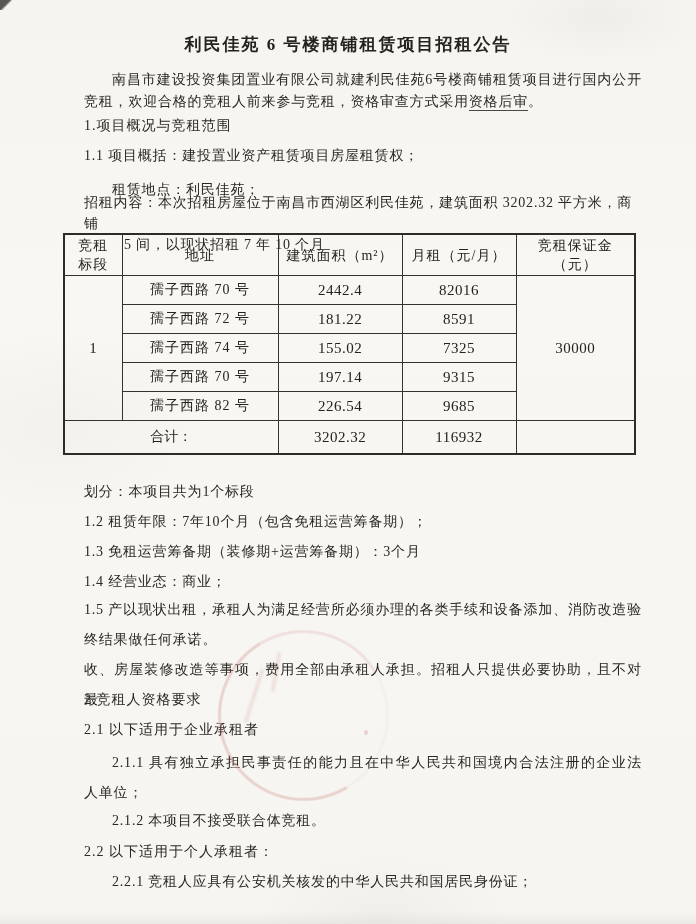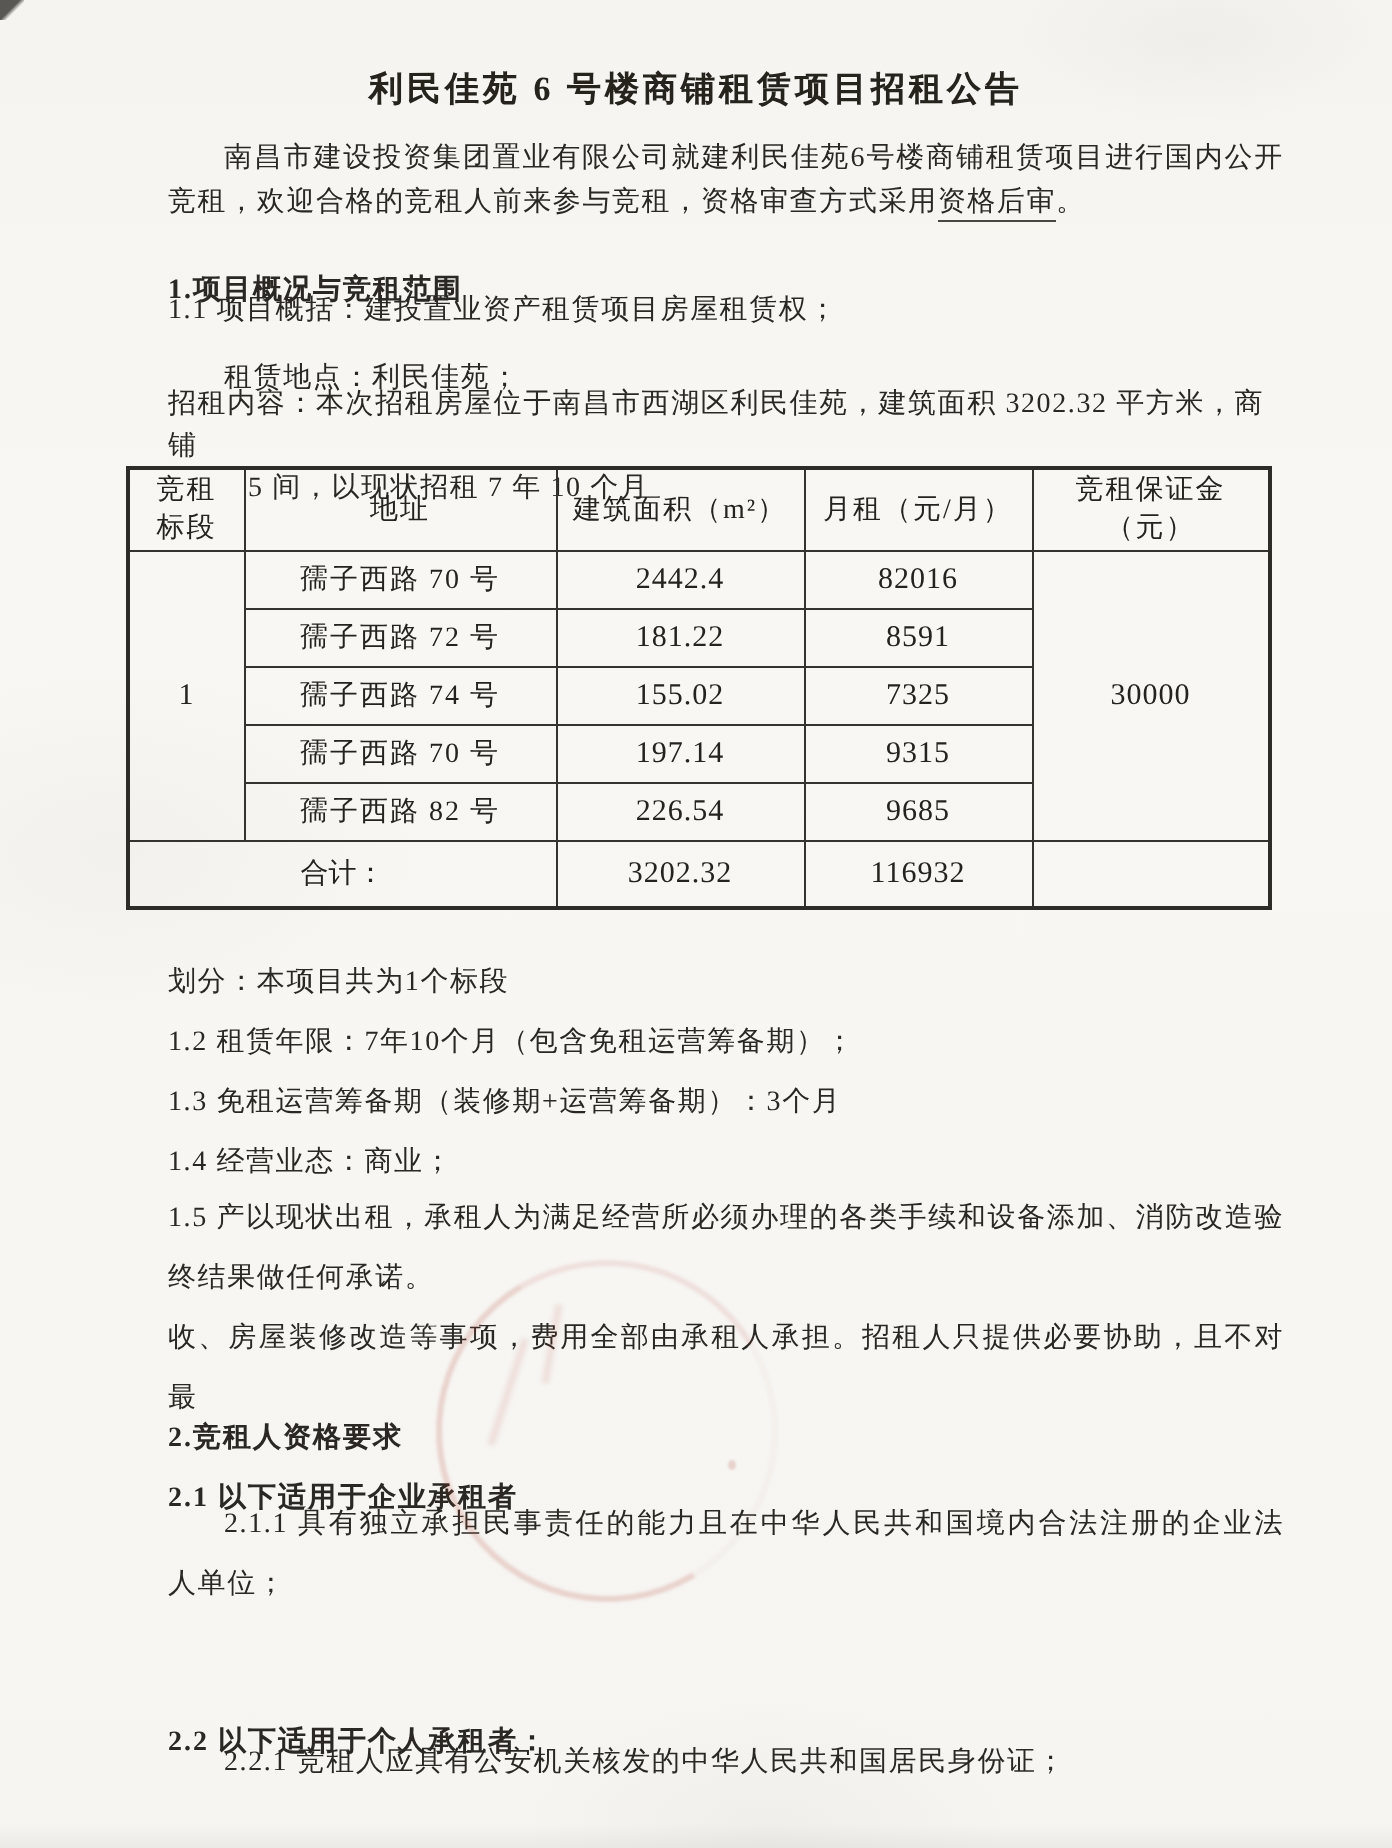--- a/index.html
+++ b/index.html
@@ -23,21 +23,21 @@
   }
   .corner-mark{
     position:absolute;left:0;top:0;width:12px;height:10px;
     background:linear-gradient(135deg,#32302b 0%,#32302b 45%,transparent 60%);
     opacity:.8;
   }
   .blk{display:block;}
   .abs{position:absolute;left:84px;width:558px;font-size:14px;line-height:22px;letter-spacing:0.8px;}
   .lh21{line-height:21px;}
   .lh30{line-height:30px;}
-  .bold{font-weight:700;letter-spacing:1px;margin-top:20px;}
+  .bold{font-weight:400;letter-spacing:1px;}
   .indent{text-indent:28px;}
   .hang{padding-left:40px;}
   .jlast{text-align:justify;text-align-last:justify;}
   .title{
     position:absolute;left:0;top:30px;width:100%;margin:0;
     text-align:center;font-size:17px;font-weight:700;letter-spacing:2px;line-height:30px;
     color:#26231d;
   }
   .u{border-bottom:1px solid rgba(43,40,35,0.85);padding-bottom:1px;}
 
@@ -172,20 +172,21 @@
   </div>
 
   <div class="abs bold" style="top:689px">2.竞租人资格要求</div>
   <div class="abs bold" style="top:719px">2.1 以下适用于企业承租者</div>
 
   <div class="abs lh30" style="top:748px">
     <span class="blk indent jlast">2.1.1 具有独立承担民事责任的能力且在中华人民共和国境内合法注册的企业法</span>
     <span class="blk">人单位；</span>
   </div>
 
+  <div class="abs indent" style="top:810px">2.1.2 本项目不接受联合体竞租。</div>
   <div class="abs bold" style="top:841px">2.2 以下适用于个人承租者：</div>
   <div class="abs indent" style="top:871px">2.2.1 竞租人应具有公安机关核发的中华人民共和国居民身份证；</div>
 
   <div class="stamp"></div>
   <div class="stamp-mark1"></div>
   <div class="stamp-mark2"></div>
   <div class="stamp-dot"></div>
 
 </div>
 

